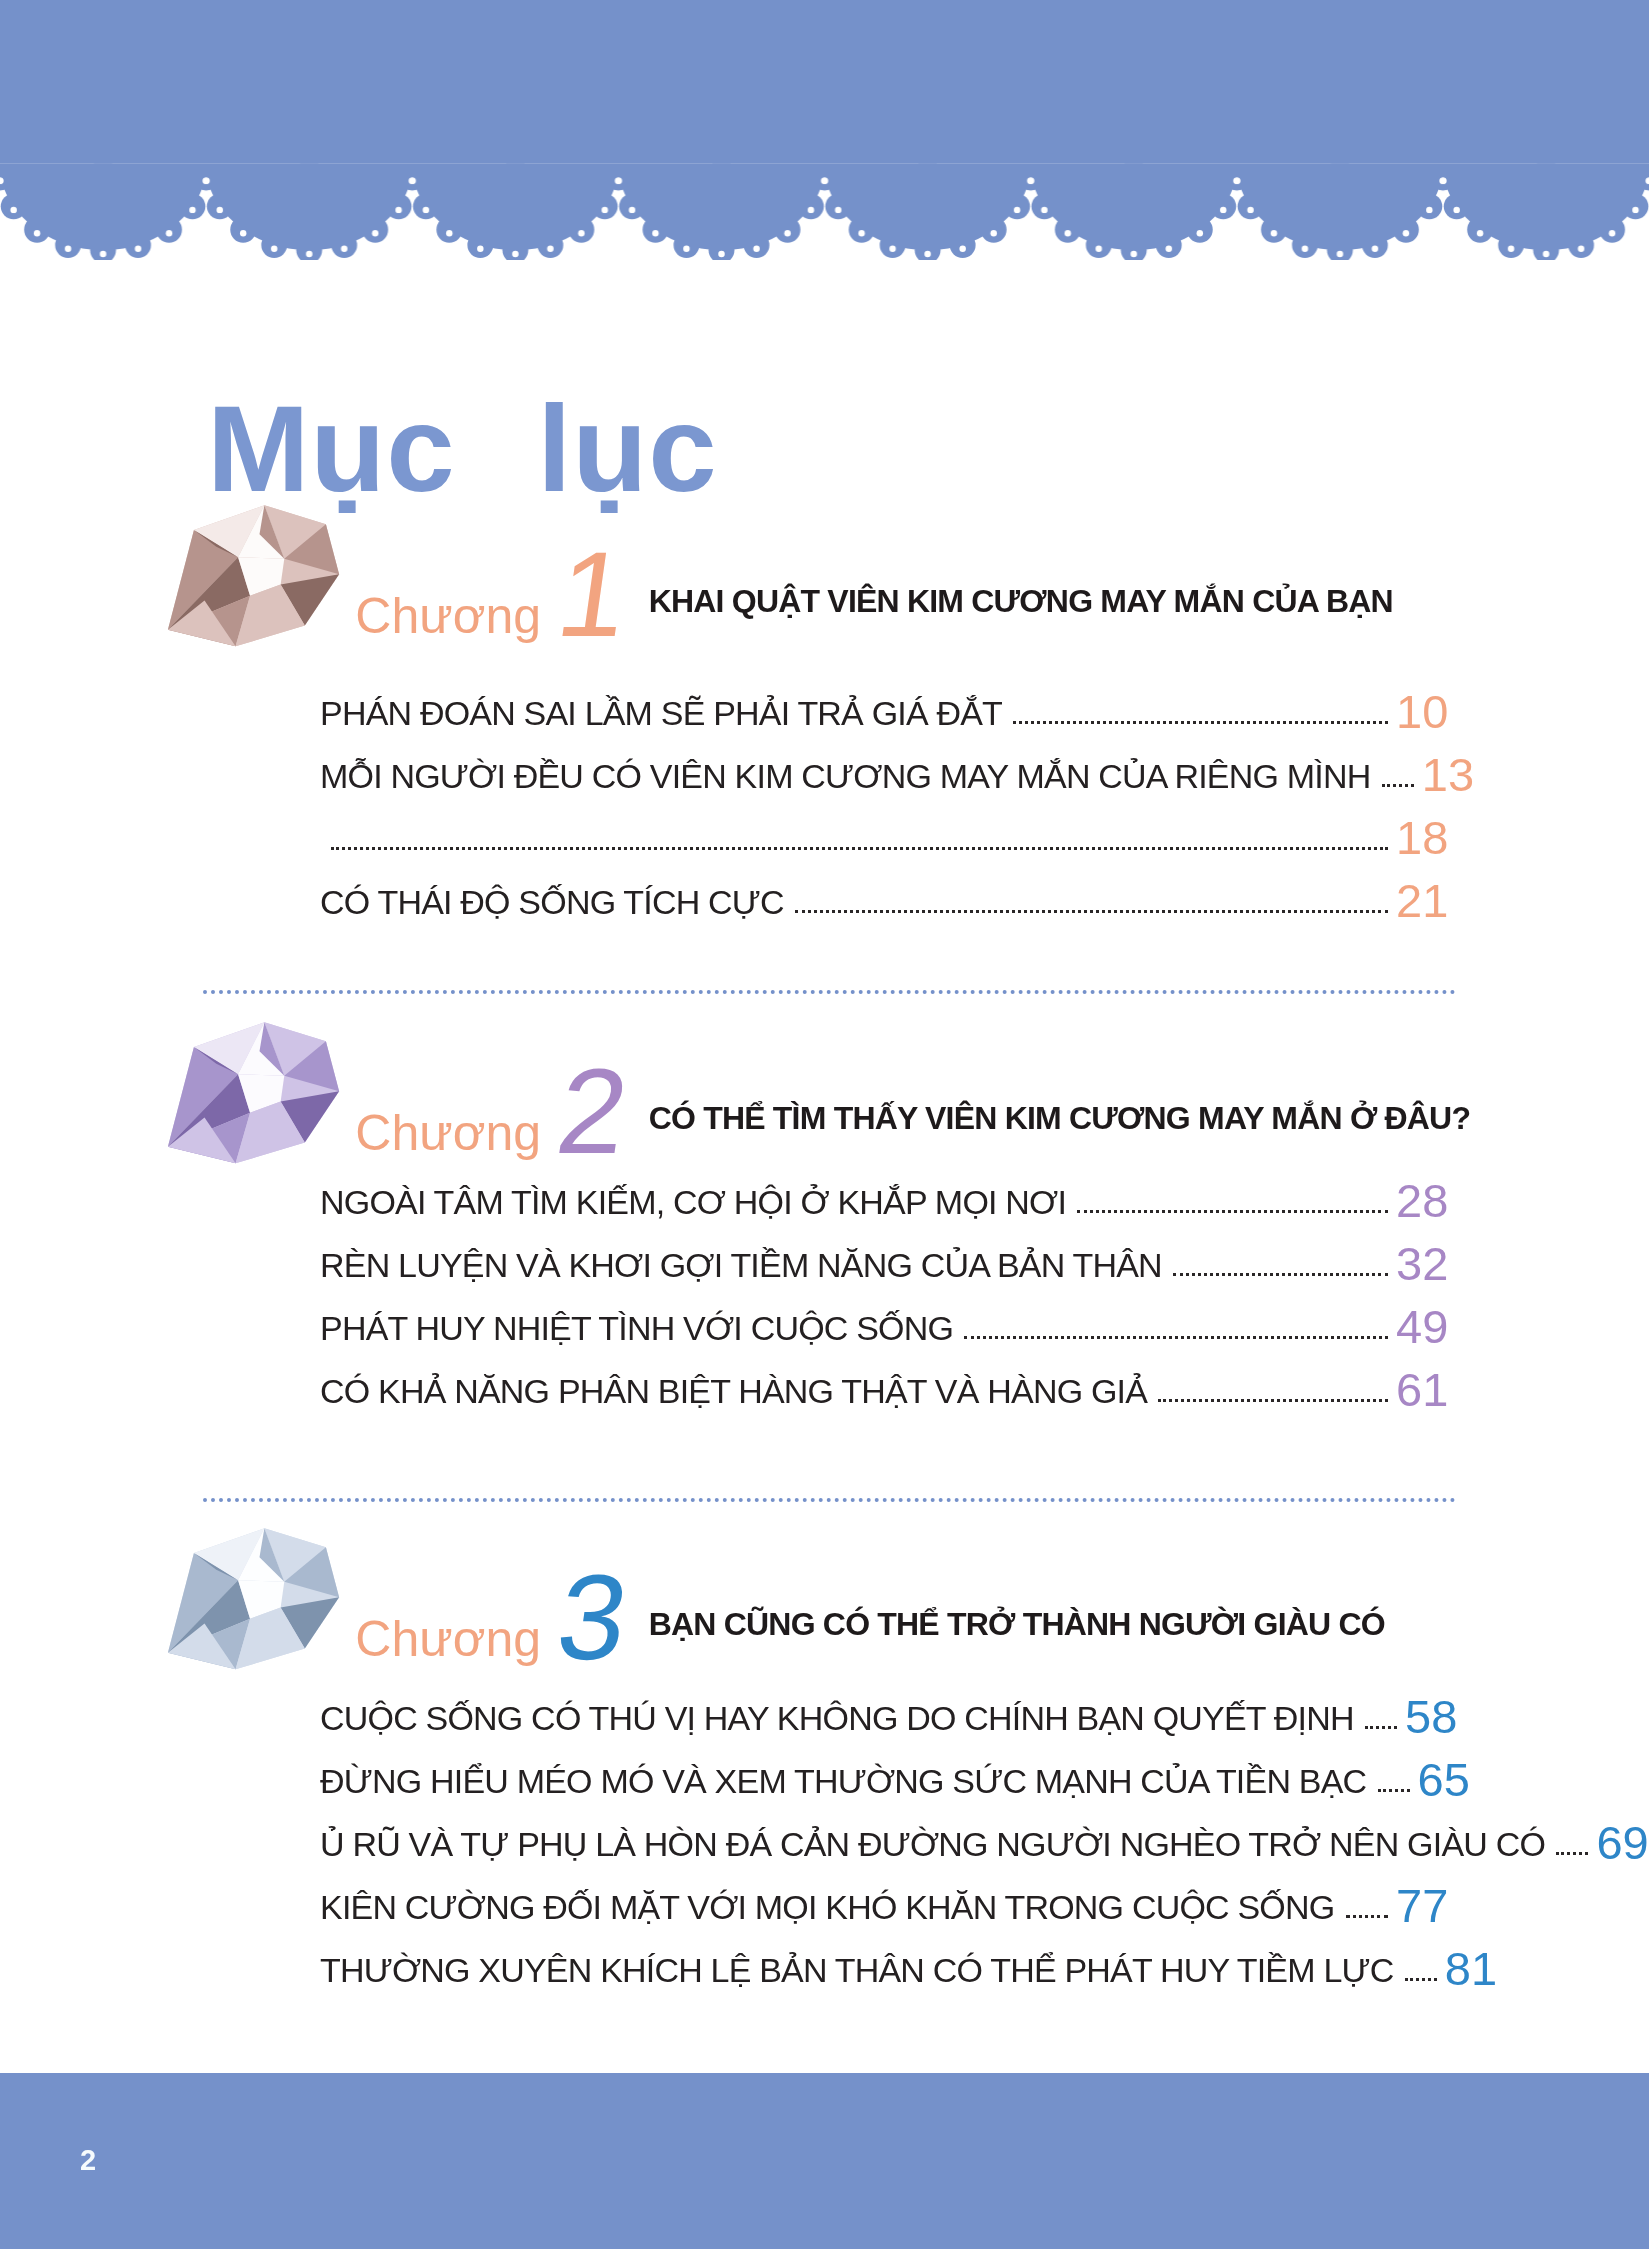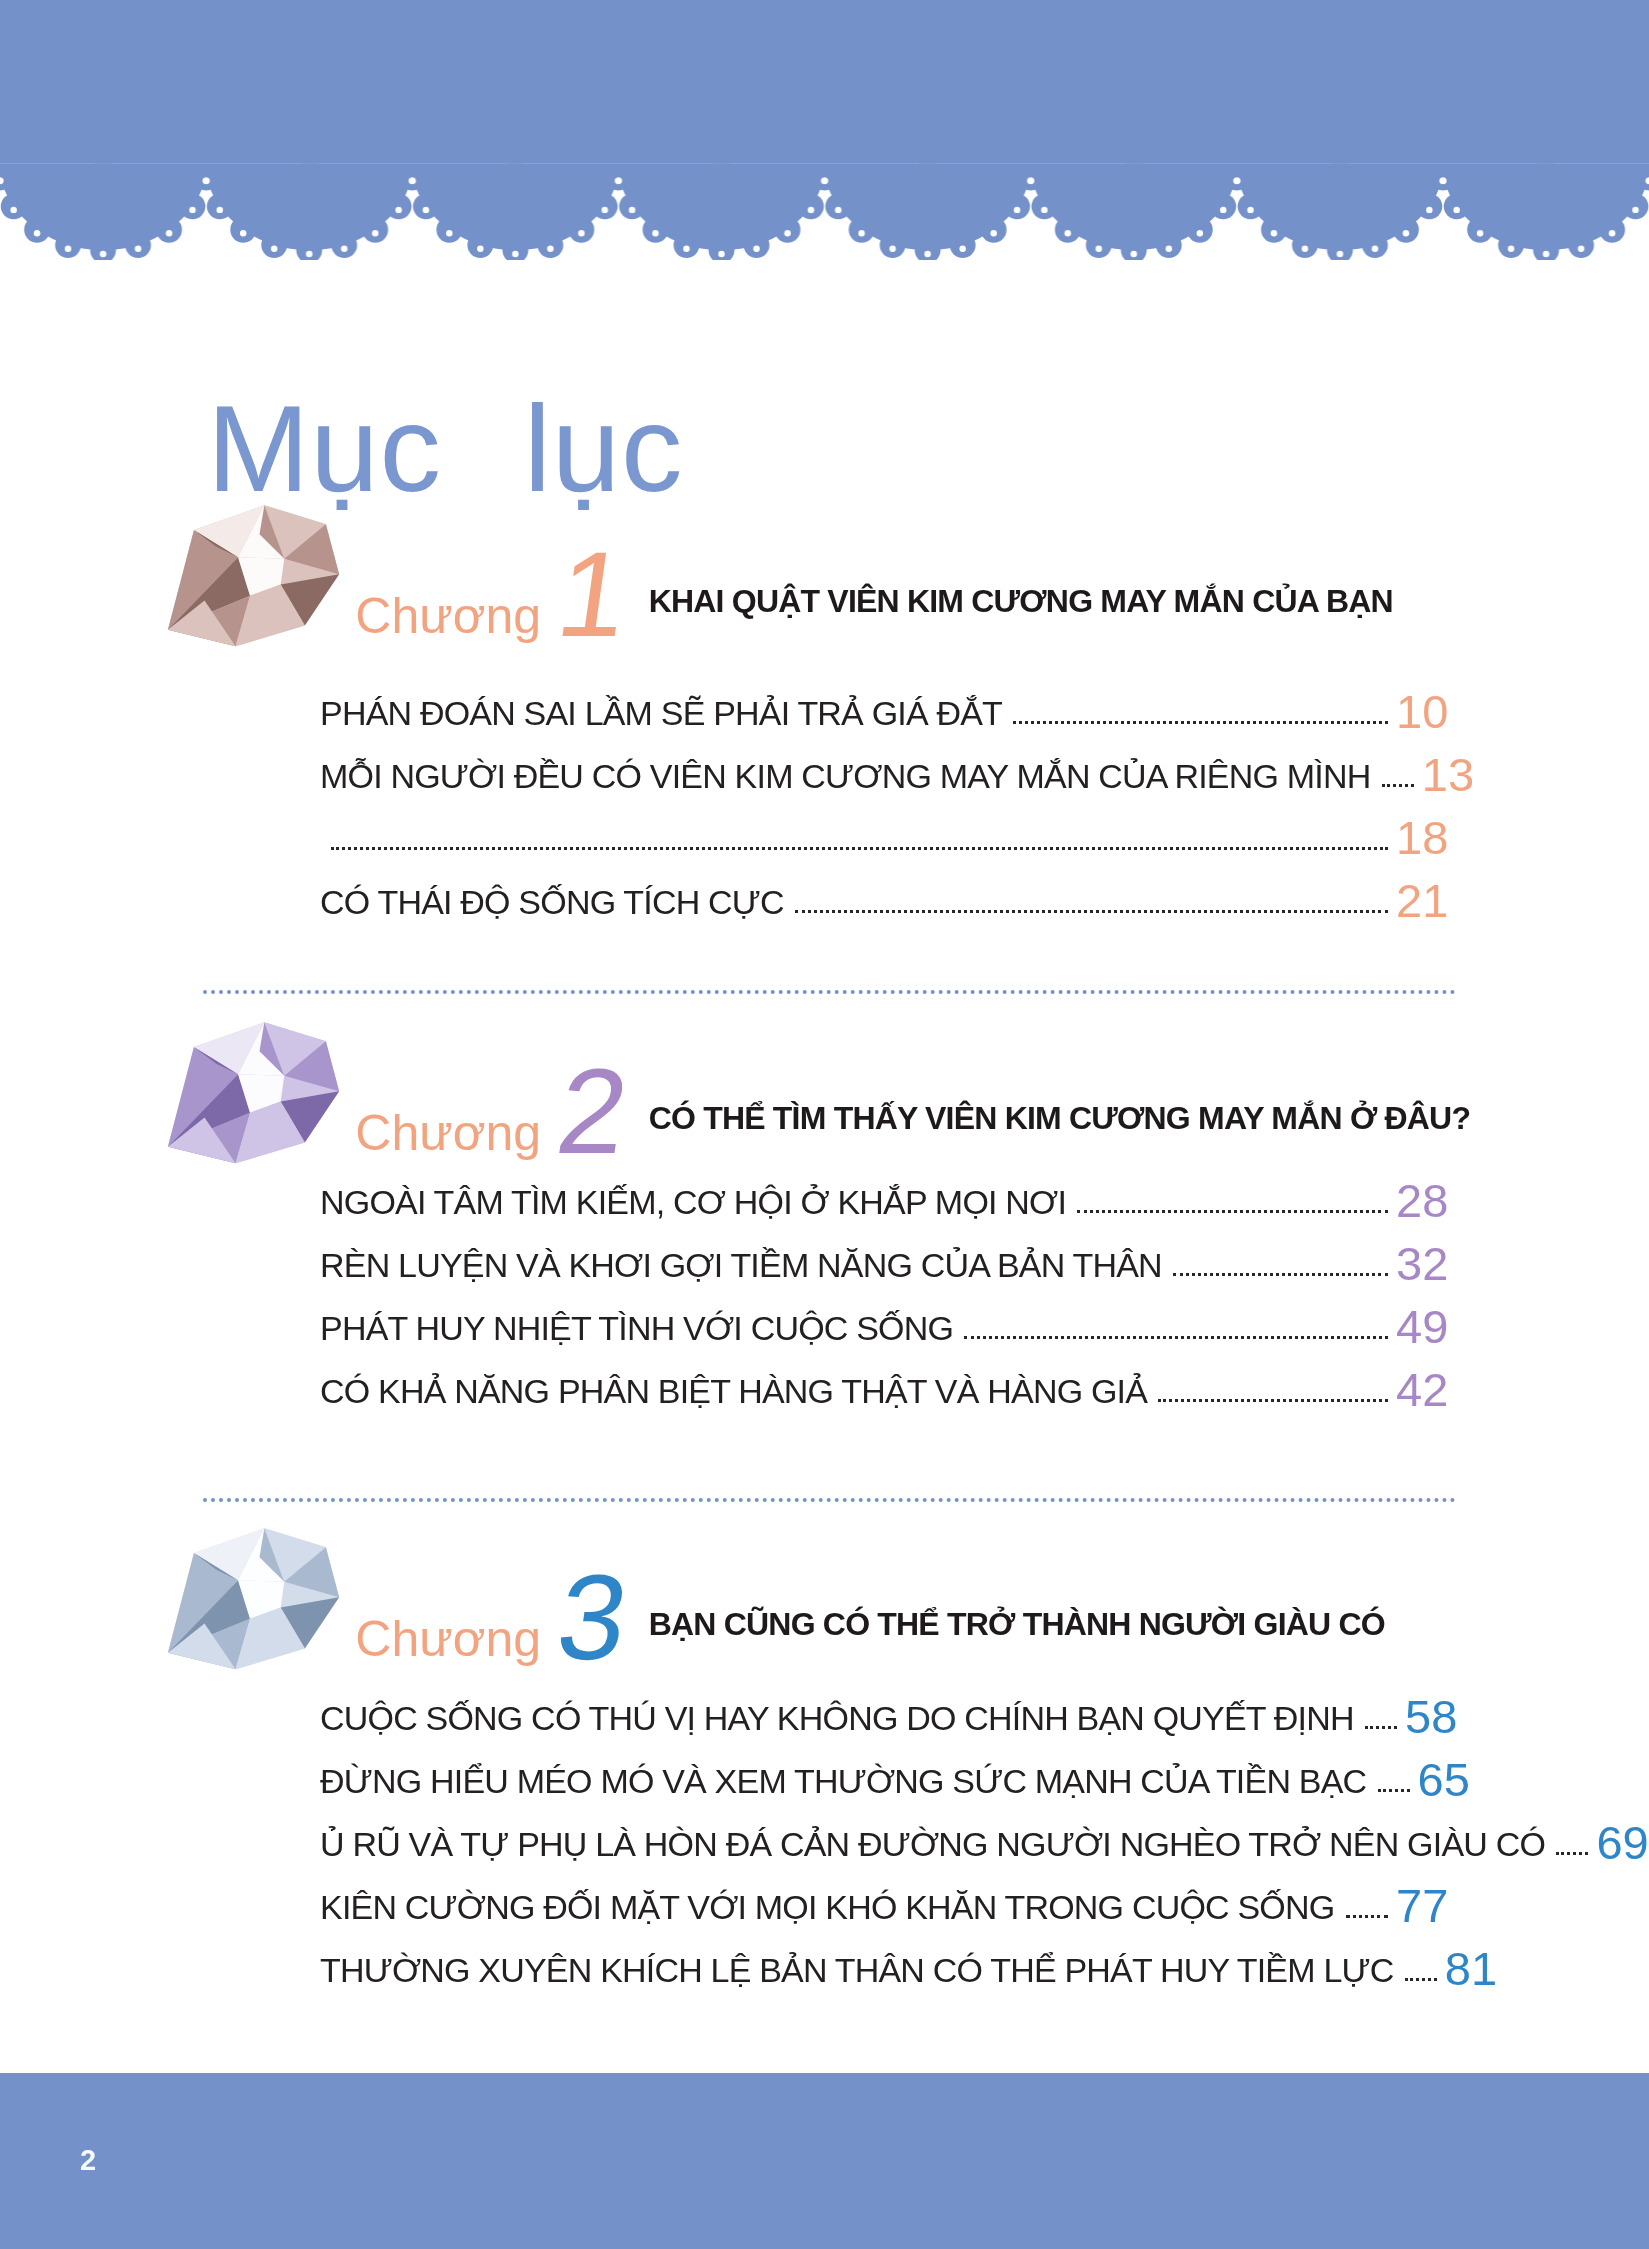--- a/index.html
+++ b/index.html
@@ -13,21 +13,21 @@
   
   .header-lace{position:absolute;top:0;left:0;width:1649px;height:260px;display:block;}
   .footer-band{position:absolute;left:0;top:2073px;width:1649px;height:177px;background:#7591CA;}
   .footer-page-num{
     position:absolute;left:80px;top:73px;
     color:#f6fbfd;font-size:29px;font-weight:bold;line-height:1;
   }
   
   .toc-title{
     position:absolute;left:207px;top:305px;
-    font-size:123px;font-weight:normal;line-height:1.0;
+    font-size:123px;font-weight:bold;line-height:1.0;
     letter-spacing:0.8px;word-spacing:47px;
     color:#7B97D0;
   }
   
   .dotted-divider{
     position:absolute;left:203px;width:1253px;height:0;
     border-top:4px dotted #7591CA;
   }
   .divider-1{top:990px;}
   .divider-2{top:1498px;}
@@ -210,21 +210,21 @@
         <span class="entry-page">32</span>
       </li>
       <li class="entry">
         <span class="entry-text">PHÁT HUY NHIỆT TÌNH VỚI CUỘC SỐNG</span>
         <span class="leader"></span>
         <span class="entry-page">49</span>
       </li>
       <li class="entry">
         <span class="entry-text">CÓ KHẢ NĂNG PHÂN BIỆT HÀNG THẬT VÀ HÀNG GIẢ</span>
         <span class="leader"></span>
-        <span class="entry-page">42</span>
+        <span class="entry-page">61</span>
       </li>
     </ul>
   </section>
 
   <div class="dotted-divider divider-2"></div>
 
   <section class="chapter ch-3" style="--accent: #2E86C8;">
     <div class="chapter-head">
       <svg class="diamond" viewBox="0 0 240 190" aria-hidden="true">
         <g transform="rotate(-6 120 95)">

